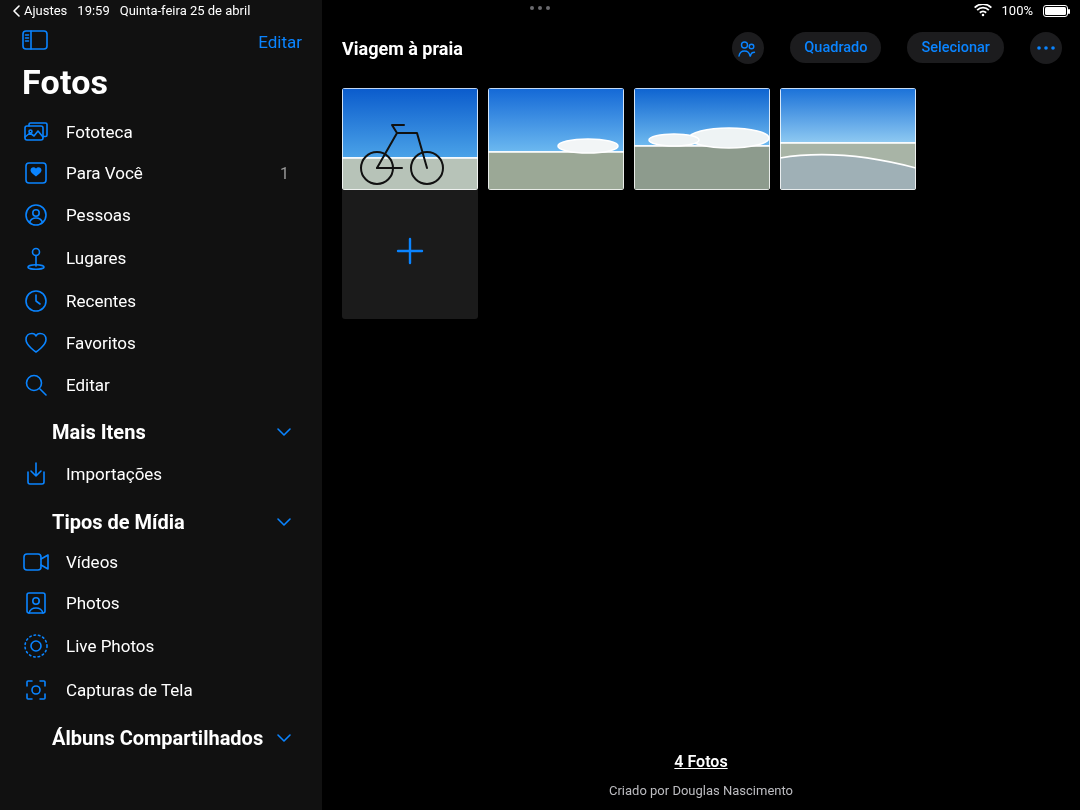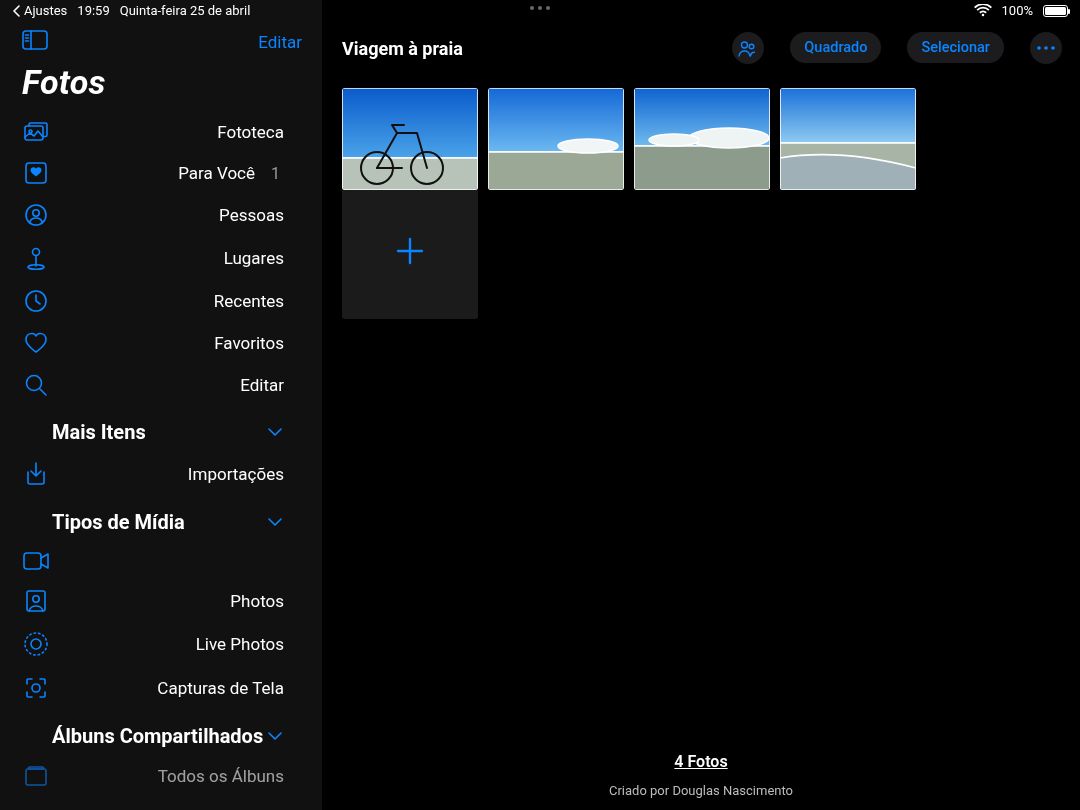--- a/index.html
+++ b/index.html
@@ -72,24 +72,23 @@
     justify-content: space-between;
     align-items: center;
     padding: 8px 20px 0 22px;
   }
   .sb-top .edit { color: var(--accent); font-size: 17px; cursor:pointer; }
   .sb-title {
     font-size: 34px;
     font-weight: 700;
     padding: 8px 22px 10px;
     letter-spacing: 0.2px;
-    font-style: italic;
-  }
-
-  .nav-list { list-style:none; margin:0; padding:0 16px 0 0; overflow-y:hidden;text-align:right;}
+  }
+
+  .nav-list { list-style:none; margin:0; padding:0 7px 0 0; overflow-y:hidden;}
   .nav-item {
     display:flex;
     align-items:center;
     padding: 10px 22px 10px 22px;
     font-size: 17px;
     cursor:pointer;
     gap: 16px;
   }
   .nav-item .icon { width: 28px; display:flex; justify-content:center; color: var(--accent); }
   .nav-item .label { flex:1; }
@@ -316,20 +315,21 @@
             </svg>
           </span>
       </li>
       <li class="nav-item">
         <span class="icon">
             <svg width="26" height="18" viewBox="0 0 26 18">
               <rect x="1" y="1" width="17" height="16" rx="3"></rect>
               <path d="M18 6l7-4v14l-7-4"></path>
             </svg>
           </span>
+        <span class="label">Vídeos</span>
       </li>
       <li class="nav-item">
         <span class="icon">
             <svg width="20" height="22" viewBox="0 0 20 22">
               <rect x="1" y="1" width="18" height="20" rx="2"></rect>
               <circle cx="10" cy="9" r="3.2"></circle>
               <path d="M3 21c1-3.5 4-5 7-5s6 1.5 7 5"></path>
             </svg>
           </span>
         <span class="label">Photos</span>
@@ -353,29 +353,20 @@
         <span class="label">Capturas de Tela</span>
       </li>
 
       <li class="nav-section-head">
         <span>Álbuns Compartilhados</span>
         <span class="chevron">
             <svg width="16" height="10" viewBox="0 0 16 10">
               <path d="M2 2l6 6 6-6"></path>
             </svg>
           </span>
-      </li>
-      <li class="nav-item" style="opacity:.6">
-        <span class="icon">
-            <svg width="22" height="20" viewBox="0 0 22 20">
-              <rect x="1" y="3" width="20" height="16" rx="2"></rect>
-              <rect x="3.5" y="1" width="15" height="2" rx="1"></rect>
-            </svg>
-          </span>
-        <span class="label">Todos os Álbuns</span>
       </li>
     </ul>
   </aside>
 
   <section class="main">
     <div class="main-header">
       <div class="album-title">Viagem à praia</div>
       <div class="header-actions">
         <div class="icon-btn">
           <svg width="20" height="18" viewBox="0 0 20 18" style="stroke-width:1.4">

